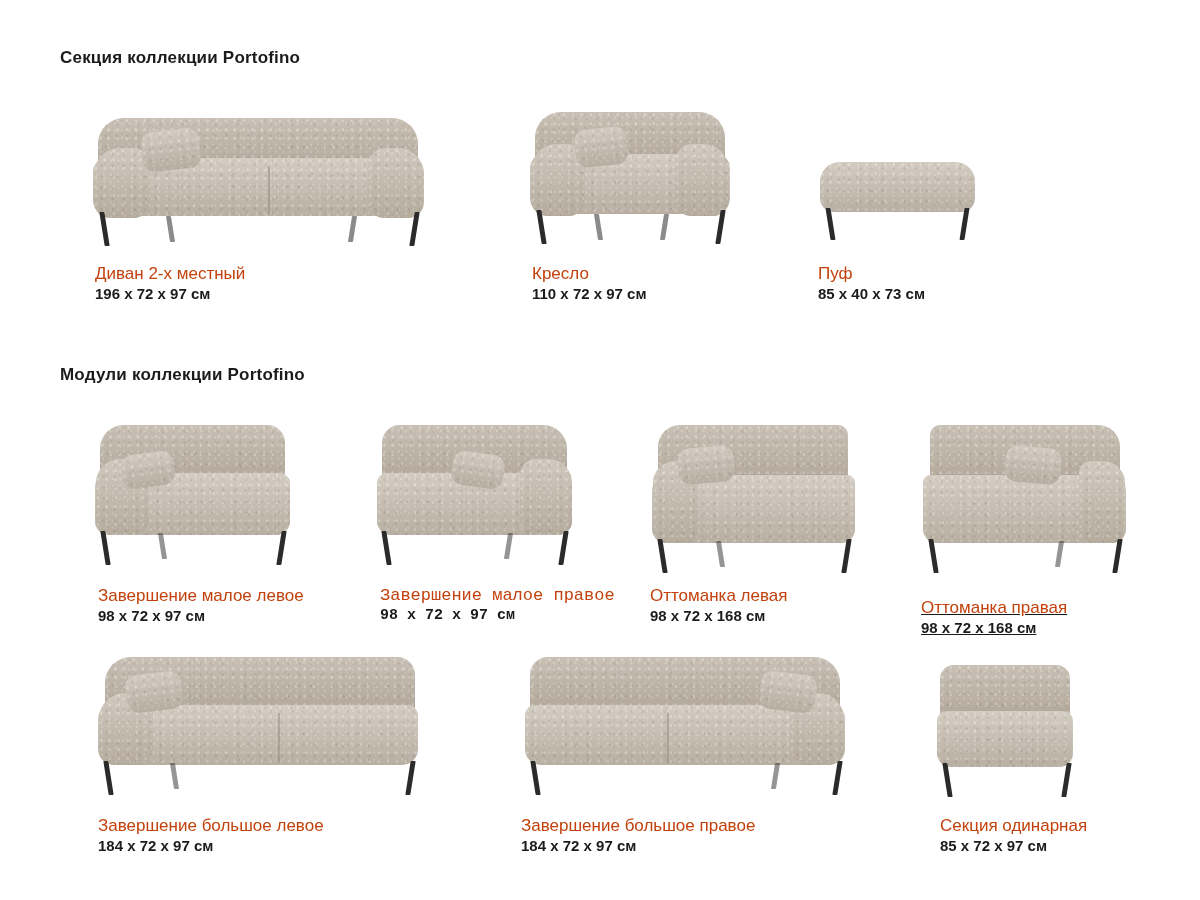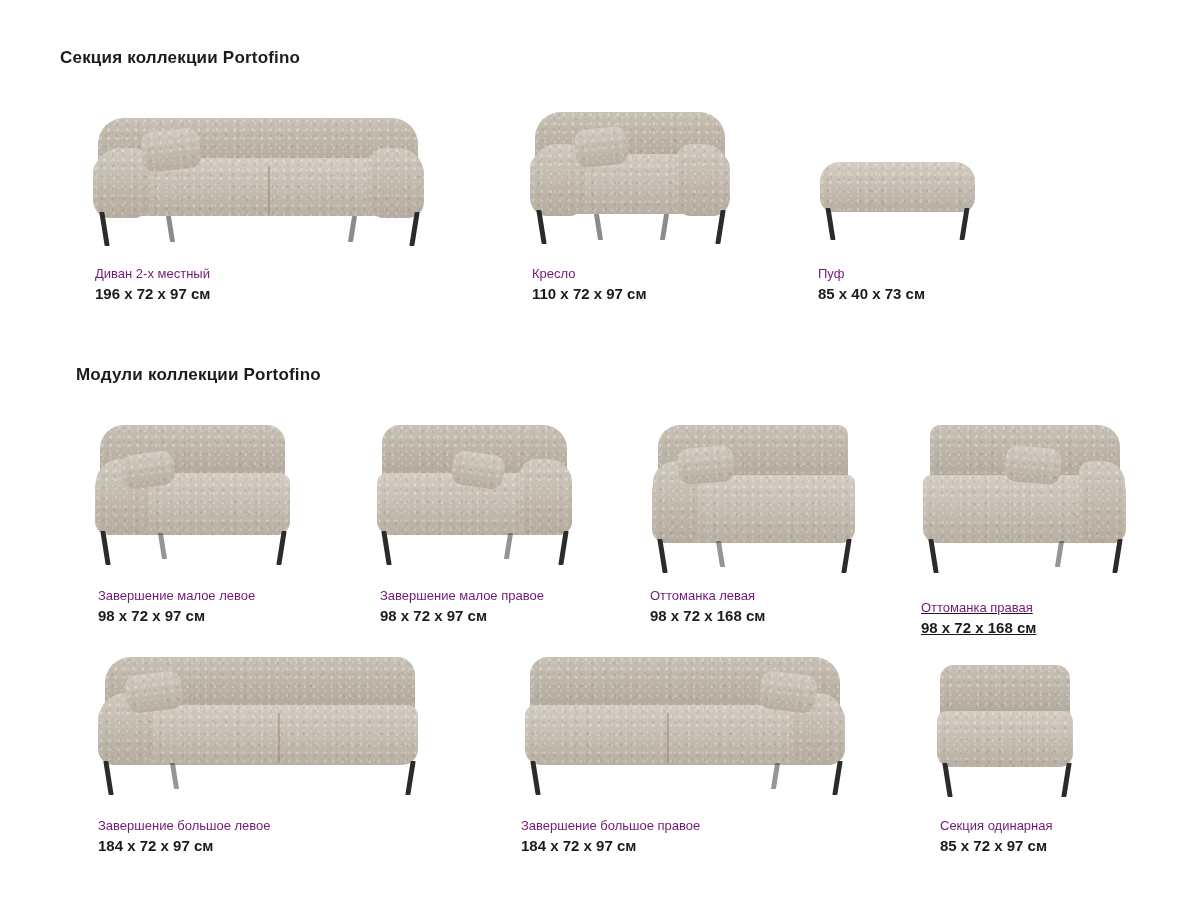--- a/index.html
+++ b/index.html
@@ -21,34 +21,34 @@
     position: relative;
     background: #fff;
   }
   .section-title {
     font-size: 17px;
     font-weight: bold;
     letter-spacing: 0.2px;
     color: #1b1b1b;
   }
   #title-products { position: absolute; left: 60px; top: 48px; }
-  #title-modules  { position: absolute; left: 60px; top: 365px; margin-left: 16px; }
+  #title-modules  { position: absolute; left: 60px; top: 365px; }
 
   .item { position: absolute; }
   .item .fig {
     position: relative;
     width: 100%;
   }
   .caption {
     position: absolute;
     white-space: nowrap;
   }
   .caption .name {
-    font-size: 13px;
-    color: #701a75;
+    font-size: 17px;
+    color: #c2410c;
     line-height: 18px;
     font-weight: 400;
   }
   .caption .dims {
     font-size: 15px;
     color: #1b1b1b;
     line-height: 18px;
     font-weight: bold;
     margin-top: 2px;
   }
@@ -233,21 +233,21 @@
           <div class="shade"></div>
         </div>
       <div class="piece pillow" style="left:112px; top:38px; width:52px; height:34px; border-radius:12px; transform:rotate(8deg);">
           <div class="tex"></div>
           <div class="shade"></div>
         </div>
       <div class="leg l" style="left:44px; top:116px; height:34px;"></div>
       <div class="leg r" style="left:221px; top:116px; height:34px;"></div>
       <div class="leg r" style="left:166px; top:118px; height:26px; opacity:.5;"></div>
     </div>
-    <div class="caption" style="left:40px; top:172px;">
+    <div class="caption" style="left:40px; top:172px;font-family:Liberation Mono, monospace;">
       <div class="name">Завершение малое правое</div>
       <div class="dims">98 x 72 x 97 см</div>
     </div>
   </div>
 
   <div class="item" style="left:620px; top:415px; width:290px; height:160px;">
     <div class="fig">
       <div class="piece back" style="left:38px; top:10px; width:190px; height:66px; border-radius:22px 10px 8px 8px;">
           <div class="tex"></div>
           <div class="shade"></div>

